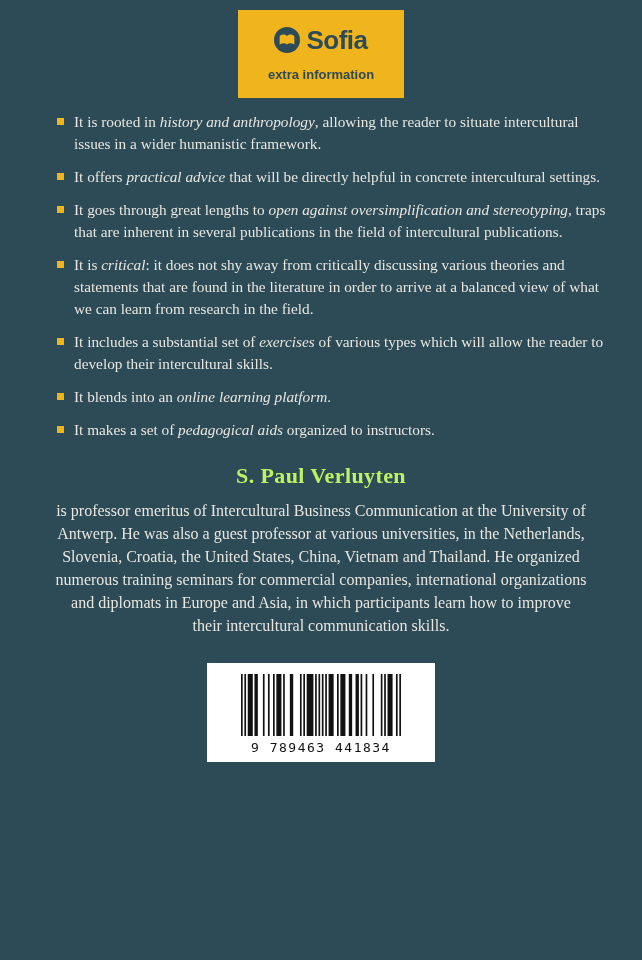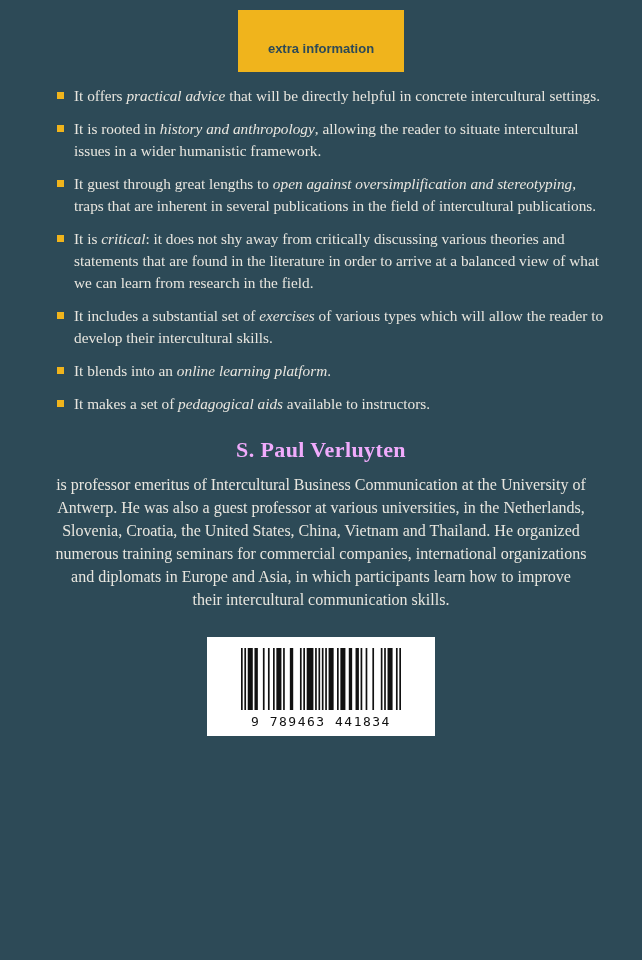--- a/index.html
+++ b/index.html
@@ -38,21 +38,21 @@
   }
   .highlights li{display:flex;gap:10px;margin-bottom:11px;}
   .bullet-marker{
     flex:none;width:7px;height:7px;margin-top:7px;background:var(--accent);
   }
   .bullet-text{font-size:15.3px;line-height:22px;}
   .bullet-text i{font-style:italic;}
   
   .author-name{
     margin:22px 0 0;font-size:22px;font-weight:600;letter-spacing:0.4px;
-    text-align:center;color:#f0abfc;
+    text-align:center;color:#bef264;
   }
   .author-bio{
     width:532px;margin:10px auto 0;font-size:16px;line-height:23px;text-align:center;
   }
   
   .barcode{
     width:228px;margin:26px auto 0;padding:11px 14px 7px;
     background:var(--barcode-bg);text-align:center;
   }
   .bars{display:block;width:160px;height:62px;margin:0 auto;}
@@ -61,54 +61,64 @@
     font-family:"DejaVu Sans Mono","Liberation Mono",monospace;
     font-size:13px;letter-spacing:1.5px;white-space:nowrap;
   }
 </style>
 </head>
 <body>
 
 <div class="cover">
 
   <div class="badge">
+    <div class="logo-row">
+      <span class="logo-icon">
+        <svg viewBox="0 0 24 24" aria-hidden="true">
+          <circle cx="12" cy="12" r="12" fill="#2d4a57"></circle>
+          <path d="M5.2 8.2c3-1.6 4.9-1.6 6.8 0v8c-1.9-1.5-3.8-1.5-6.8 0z" fill="#f0b41c"></path>
+          <path d="M18.8 8.2c-3-1.6-4.9-1.6-6.8 0v8c1.9-1.5 3.8-1.5 6.8 0z" fill="#f0b41c"></path>
+        </svg>
+      </span>
+      <span class="logo-text">Sofia</span>
+    </div>
     <div class="tagline">
       <div>extra information</div>
     </div>
   </div>
 
 
   <ul class="highlights">
       <li>
         <span class="bullet-marker"></span>
+        <span class="bullet-text"><span>It is rooted in </span><i>history and anthropology</i><span>, allowing the reader to situate intercultural issues in a wider humanistic framework.</span></span>
+      </li>
+      <li>
+        <span class="bullet-marker"></span>
         <span class="bullet-text"><span>It offers </span><i>practical advice</i><span> that will be directly helpful in concrete intercultural settings.</span></span>
       </li>
       <li>
         <span class="bullet-marker"></span>
-        <span class="bullet-text"><span>It is rooted in </span><i>history and anthropology</i><span>, allowing the reader to situate intercultural issues in a wider humanistic framework.</span></span>
-      </li>
-      <li>
-        <span class="bullet-marker"></span>
-        <span class="bullet-text"><span>It guest through great lengths to </span><i>open against oversimplification and stereotyping</i><span>, traps that are inherent in several publications in the field of intercultural publications.</span></span>
+        <span class="bullet-text"><span>It goes through great lengths to </span><i>open against oversimplification and stereotyping</i><span>, traps that are inherent in several publications in the field of intercultural publications.</span></span>
       </li>
       <li>
         <span class="bullet-marker"></span>
         <span class="bullet-text"><span>It is </span><i>critical</i><span>: it does not shy away from critically discussing various theories and statements that are found in the literature in order to arrive at a balanced view of what we can learn from research in the field.</span></span>
       </li>
       <li>
         <span class="bullet-marker"></span>
         <span class="bullet-text"><span>It includes a substantial set of </span><i>exercises</i><span> of various types which will allow the reader to develop their intercultural skills.</span></span>
       </li>
       <li>
         <span class="bullet-marker"></span>
         <span class="bullet-text"><span>It blends into an </span><i>online learning platform</i><span>.</span></span>
       </li>
       <li>
         <span class="bullet-marker"></span>
-        <span class="bullet-text"><span>It makes a set of </span><i>pedagogical aids</i><span> available to instructors.</span></span>
+        <span class="bullet-text"><span>It makes a set of </span><i>pedagogical aids</i><span> organized to instructors.</span></span>
       </li>
     </ul>
 
   <h2 class="author-name">S. Paul Verluyten</h2>
 
   <p class="author-bio">is professor emeritus of Intercultural Business Communication at the University of Antwerp. He was also a guest professor at various universities, in the Netherlands, Slovenia, Croatia, the United States, China, Vietnam and Thailand. He organized numerous training seminars for commercial companies, international organizations and diplomats in Europe and Asia, in which participants learn how to improve their intercultural communication skills.</p>
 
   <div class="barcode">
     <svg class="bars" preserveAspectRatio="none" viewBox="0 0 95 100">
         <rect x="0" y="0" width="1" height="100" fill="#111111"></rect>

